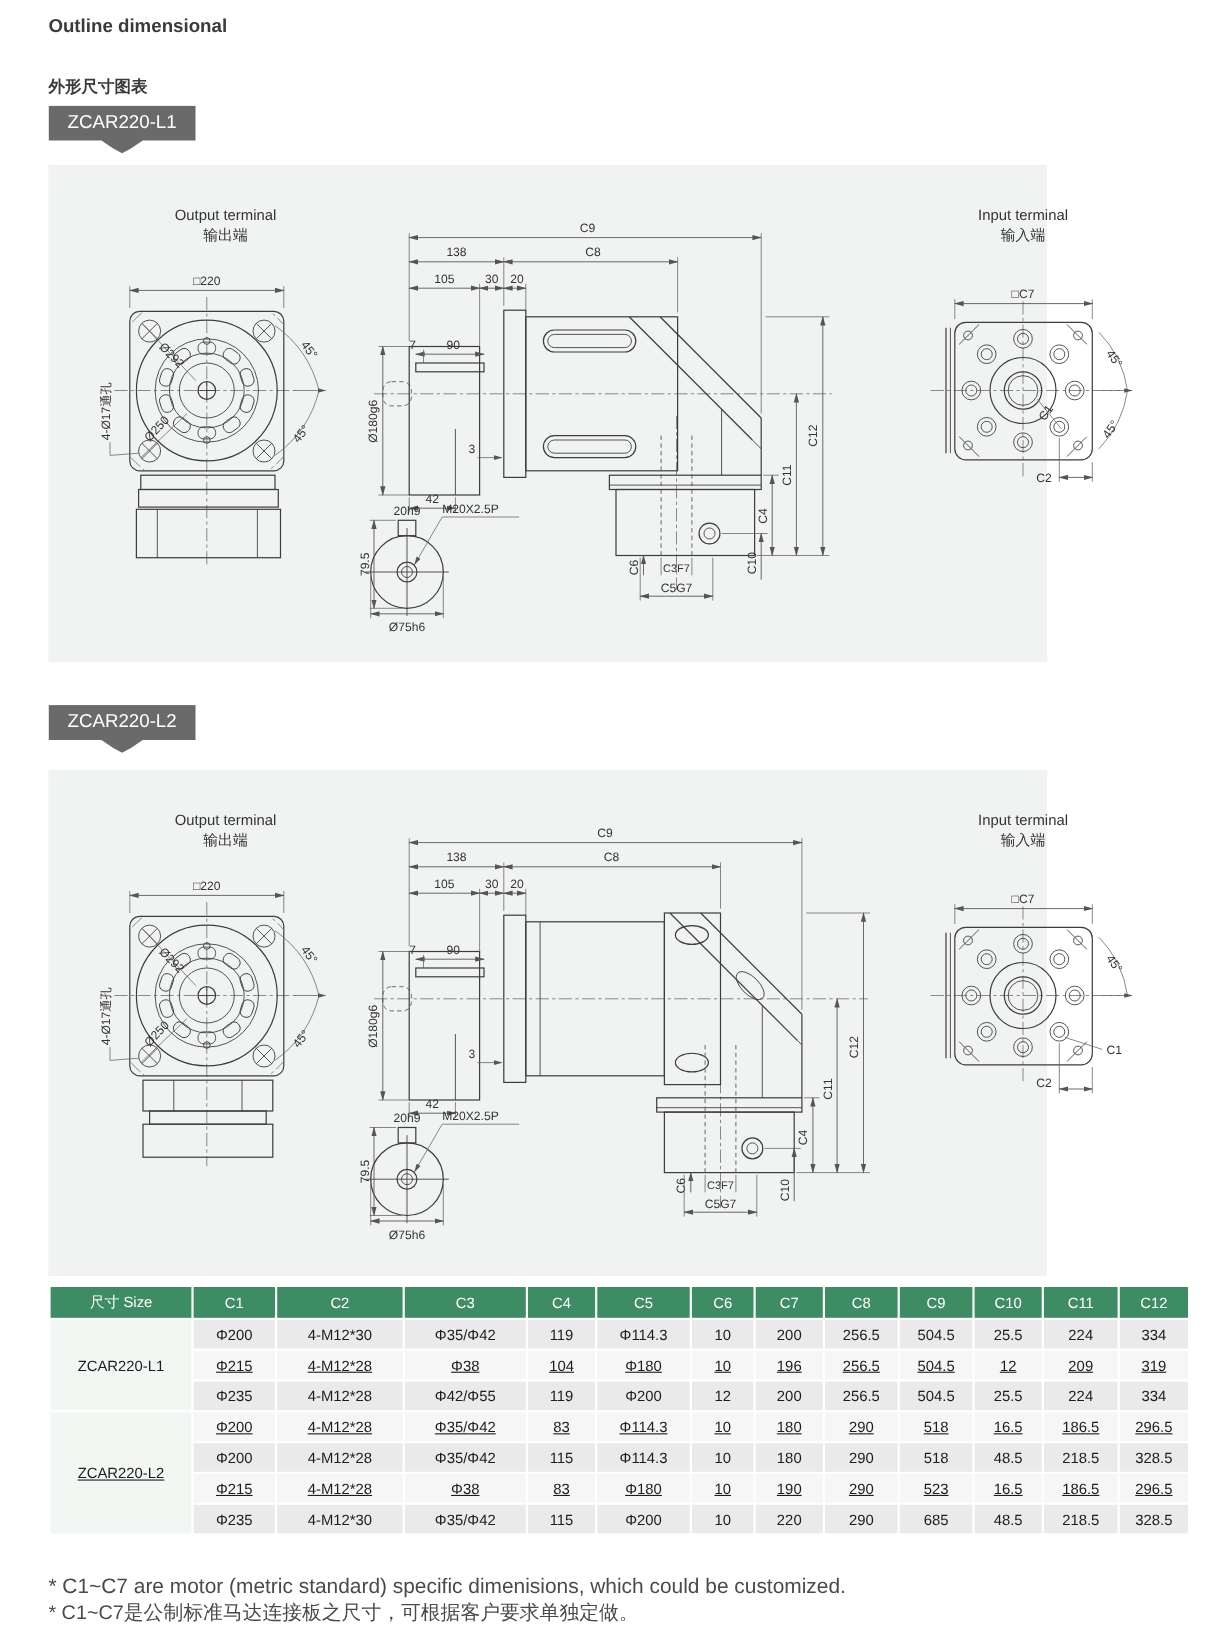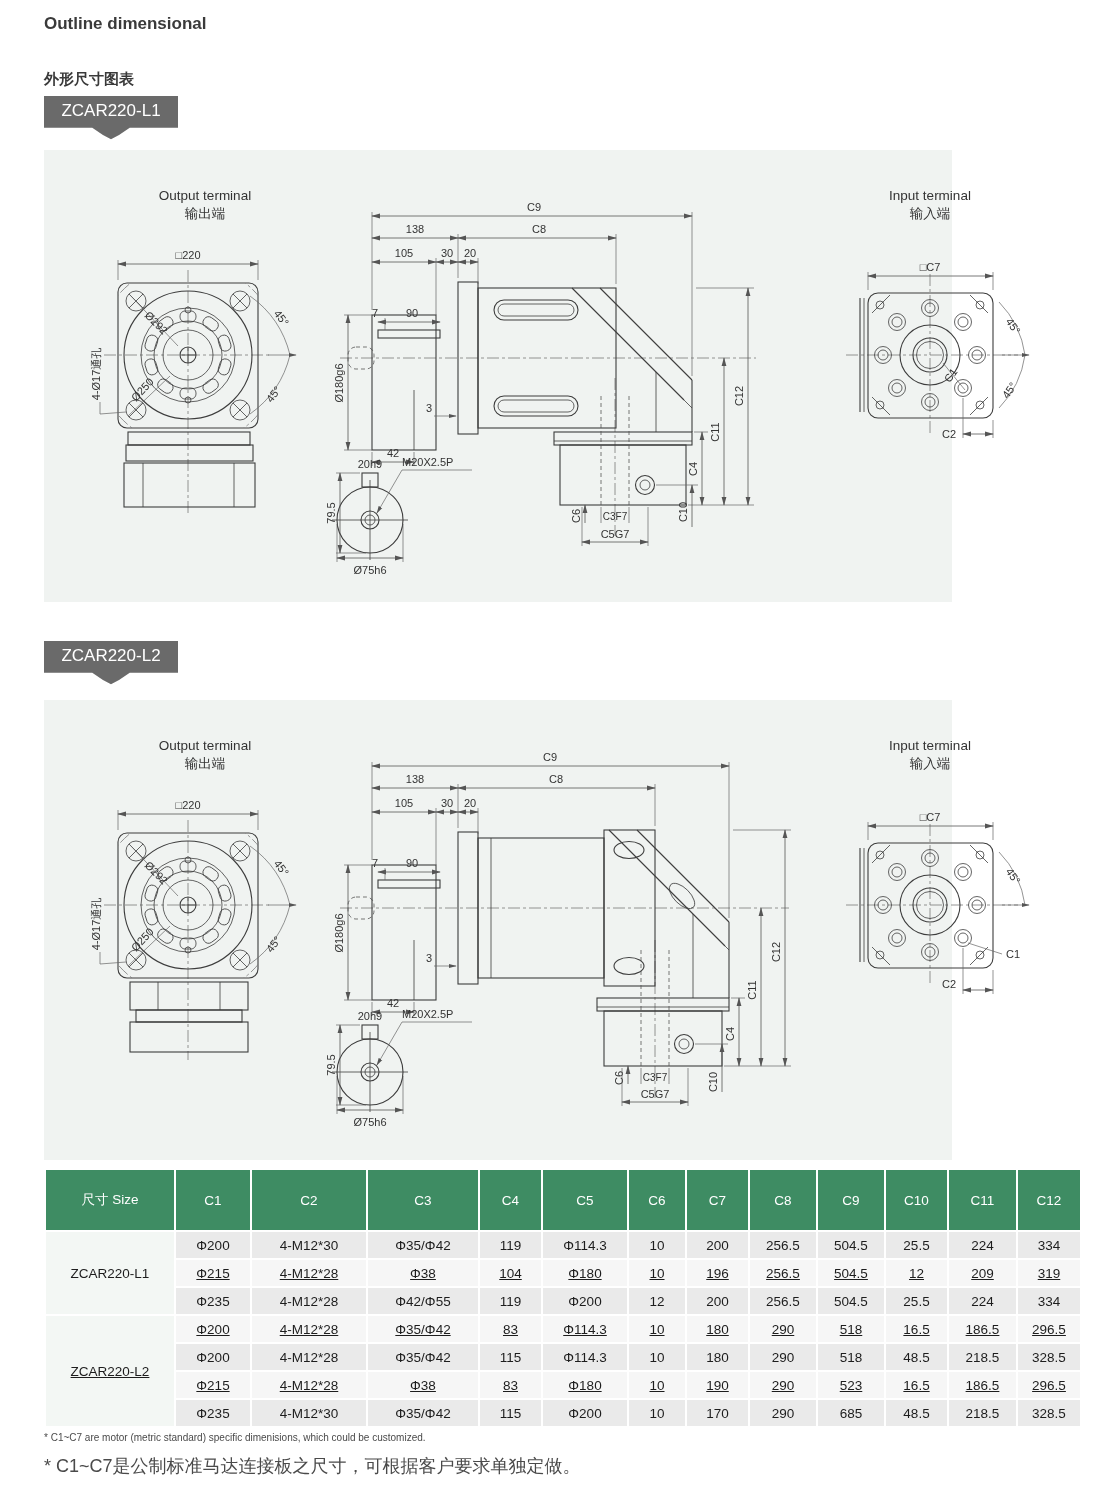--- a/index.html
+++ b/index.html
@@ -22,26 +22,26 @@
   .hd{stroke:#555;stroke-width:0.8;fill:none;stroke-dasharray:4 3;}
   .ext{stroke:#666;stroke-width:0.7;fill:none;}
   .dim{stroke:#555;stroke-width:0.8;fill:none;}
   .d1{marker-start:url(#ar1);marker-end:url(#ar1);}
   .d2{marker-start:url(#ar2);marker-end:url(#ar2);}
   .dt{font-size:11px;fill:#333;}
   .sm{font-size:10px;fill:#333;}
   .vt{font-size:13.5px;fill:#333;}
   .mid{text-anchor:middle;}
   .tbl{position:absolute;left:44px;top:1168px;width:1010px;border-collapse:separate;border-spacing:2px;table-layout:fixed;background:#fff;font-size:13.5px;}
-  .tbl th{background:#3e8c63;color:#fff;font-weight:normal;height:28px;padding:16px;text-align:center;}
+  .tbl th{background:#3e8c63;color:#fff;font-weight:normal;height:28px;padding:0;text-align:center;}
   .tbl td{height:26px;padding:0;text-align:center;color:#1d1d1d;}
   .rowA td{background:#eaeaea;}
   .rowB td{background:#f6f6f6;text-decoration:underline;}
   .tbl td.size-cell{background:#f3f7f4;color:#1d1d1d;}
-  .fn1{position:absolute;left:44px;top:1432px;font-size:10px;color:#4a4a4a;}
+  .fn1{position:absolute;left:44px;top:1432px;font-size:19px;color:#4a4a4a;}
   .fn2{position:absolute;left:44px;top:1454px;font-size:18px;color:#4a4a4a;}
 </style>
 </head>
 <body>
 
 <div class="title-en">Outline dimensional</div>
 <div class="title-zh">外形尺寸图表</div>
 
 <div class="banner banner1">
   <div class="shape">ZCAR220-L1</div>
@@ -691,21 +691,21 @@
         <td>186.5</td>
         <td>296.5</td>
       </tr>
       <tr class="rowA">
         <td>Φ235</td>
         <td>4-M12*30</td>
         <td>Φ35/Φ42</td>
         <td>115</td>
         <td>Φ200</td>
         <td>10</td>
-        <td>170</td>
+        <td>220</td>
         <td>290</td>
         <td>685</td>
         <td>48.5</td>
         <td>218.5</td>
         <td>328.5</td>
       </tr>
     </tbody>
 </table>
 
 <div class="fn1">* C1~C7 are motor (metric standard) specific dimenisions, which could be customized.</div>

